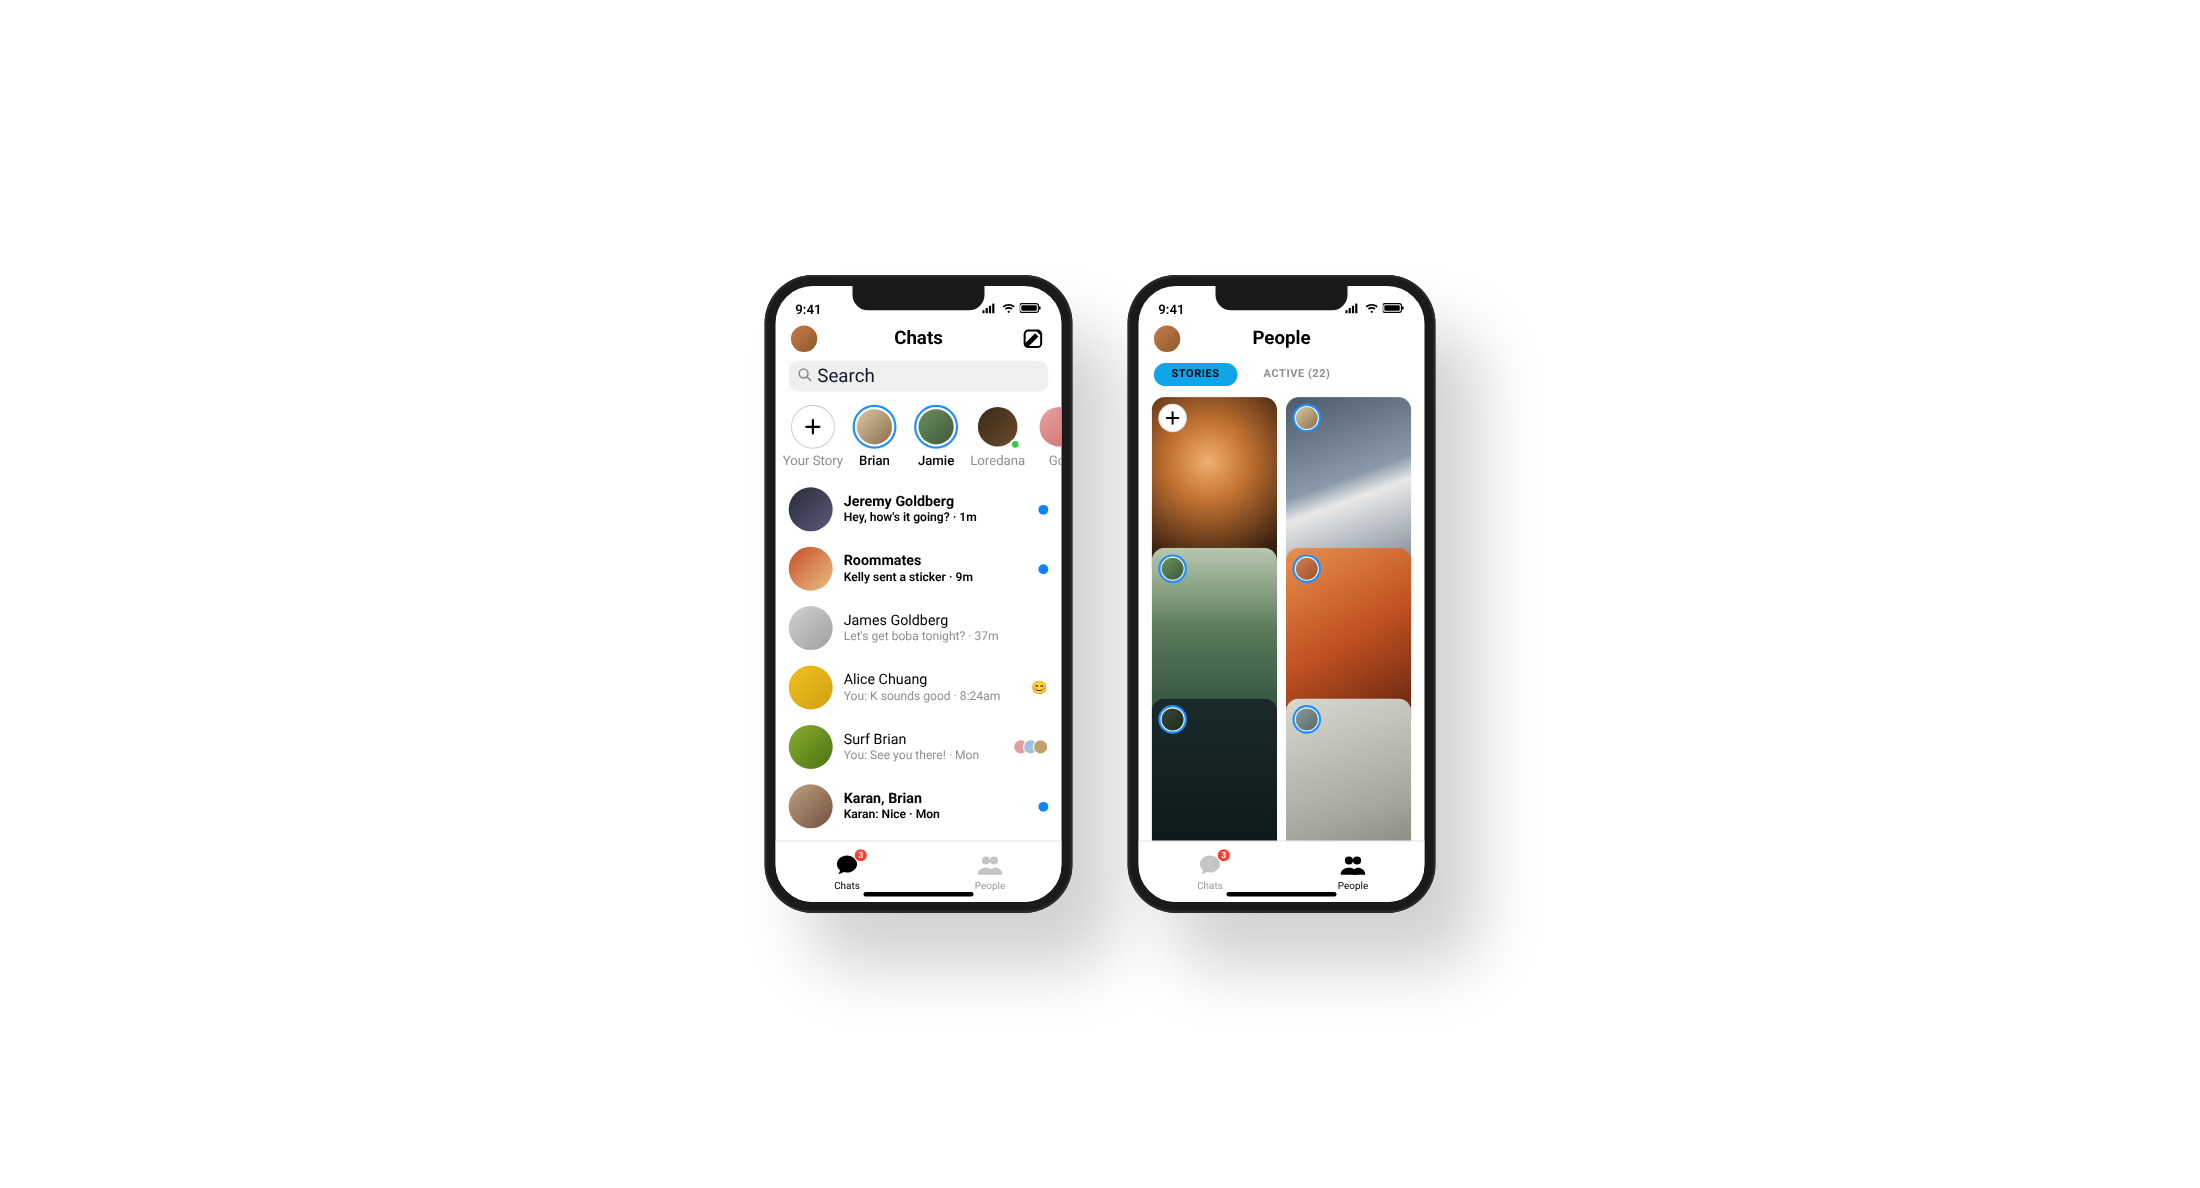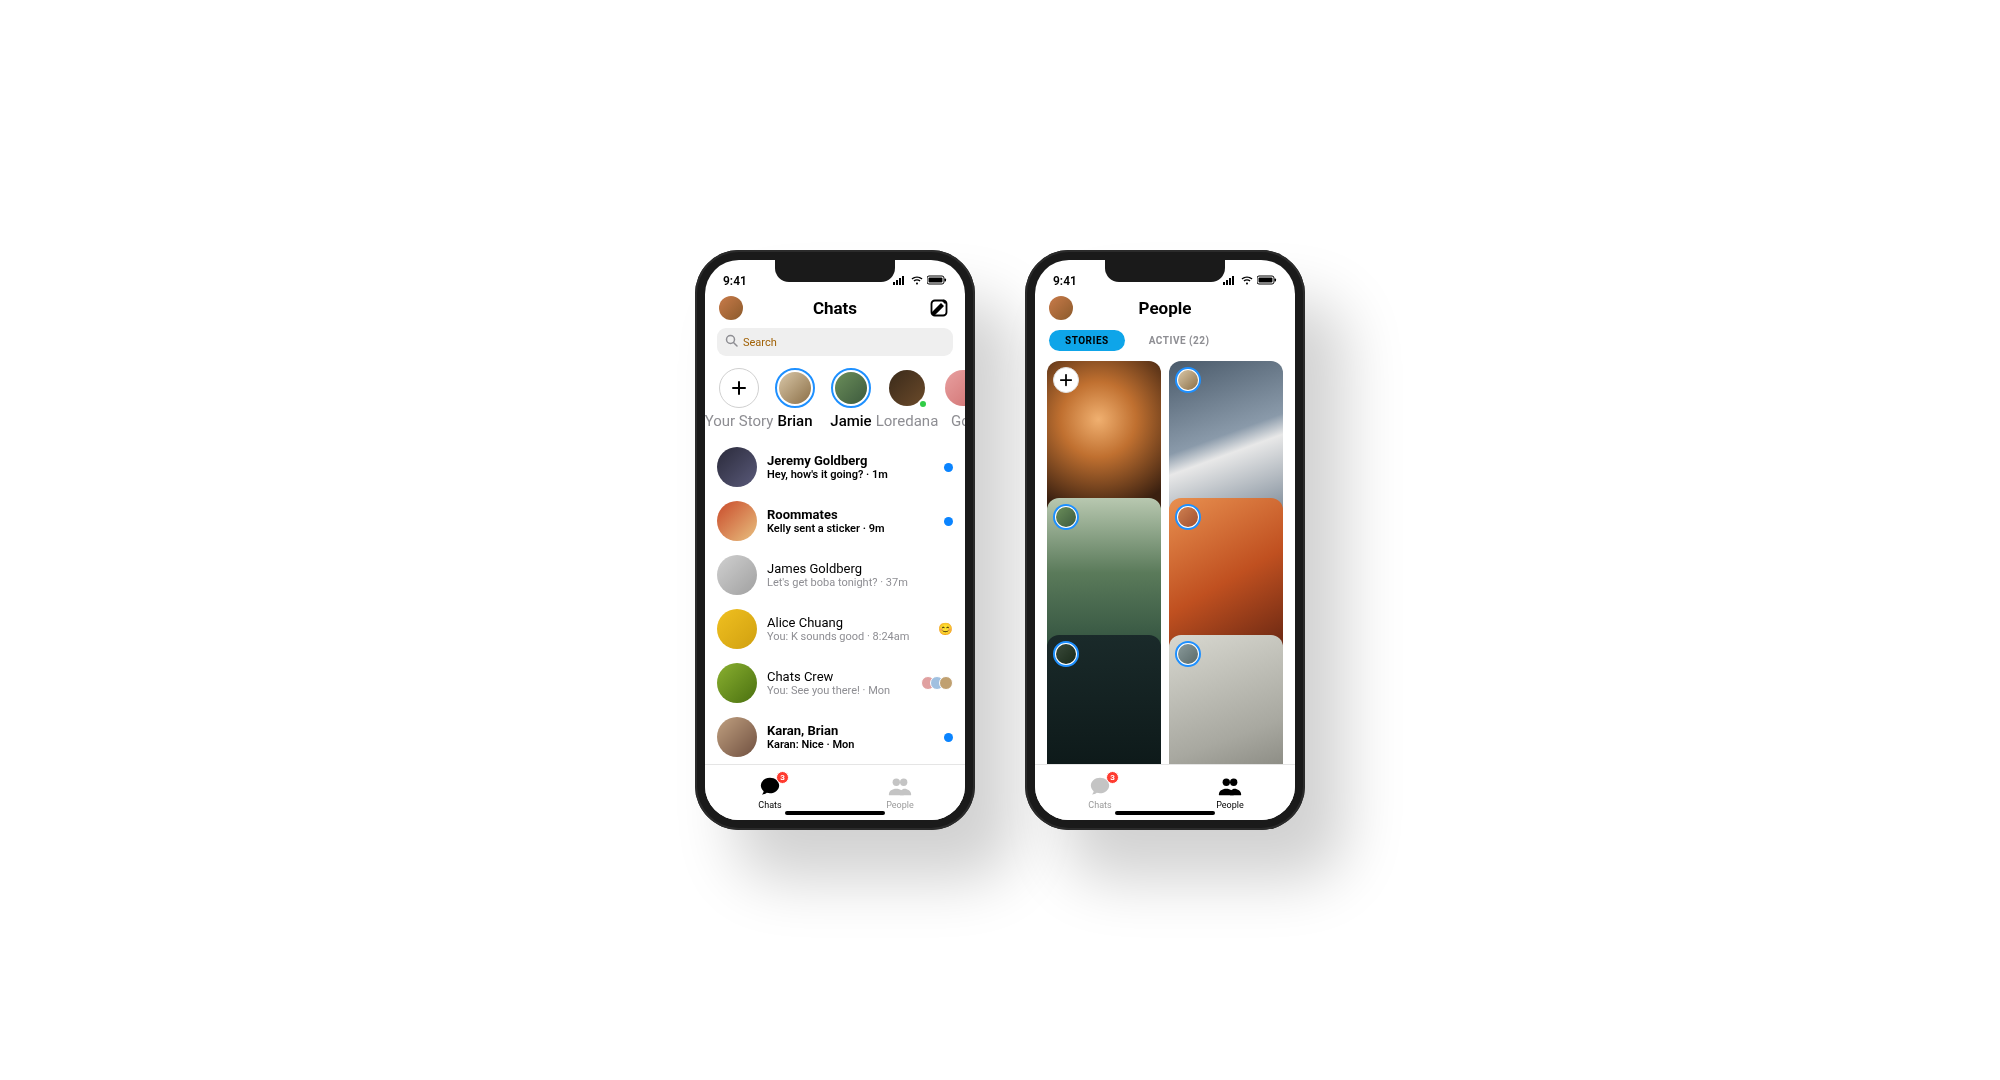--- a/index.html
+++ b/index.html
@@ -82,22 +82,22 @@
   }
   
   .search {
     margin: 0 12px 10px;
     background: #efefef;
     border-radius: 9px;
     height: 28px;
     display: flex;
     align-items: center;
     padding: 0 8px;
-    color: #a16207;
-    font-size: 11px;
+    color: #0f172a;
+    font-size: 17px;
     gap: 5px;
   }
   
   .stories-row {
     display: flex;
     gap: 12px;
     padding: 2px 12px 10px;
     overflow: hidden;
   }
   .story {
@@ -113,21 +113,21 @@
     width: 40px; height: 40px; border-radius: 50%;
     display:flex; align-items:center; justify-content:center;
     position: relative;
   }
   .story .bubble.add { border: 1.5px solid #d0d0d0; background:#fff; }
   .story .bubble.ring { border: 2px solid #1e90ff; padding:2px; background:#fff;}
   .story .bubble.plain { padding:2px; }
   .story .bubble .inner {
     width: 100%; height: 100%; border-radius:50%;
   }
-  .story .label { font-size: 15px; color:#8e8e93; text-align:center; white-space:nowrap; }
+  .story .label { font-size: 12px; color:#8e8e93; text-align:center; white-space:nowrap; }
   .story.active .label { color:#000; font-weight:500;}
   .online-dot {
     position:absolute; right:-1px; bottom:-1px; width:10px; height:10px;
     border-radius:50%; background:#31cc46; border:2px solid #fff;
   }
   
   .chat-list { flex:1; overflow:hidden; padding: 0 12px; }
   .chat-row {
     display:flex; align-items:center; gap:10px; padding: 7px 0;
     cursor:pointer;
@@ -331,21 +331,21 @@
               <div class="chat-name">Alice Chuang</div>
               <div class="chat-preview">You: K sounds good · 8:24am</div>
             </div>
             <div class="chat-meta">
               <span class="emoji">😊</span>
             </div>
           </div>
           <div class="chat-row">
             <div class="chat-avatar" style="background: linear-gradient(135deg, rgb(138, 176, 48), rgb(74, 112, 16));"></div>
             <div class="chat-text">
-              <div class="chat-name">Chats Crew</div>
+              <div class="chat-name">Surf Brian</div>
               <div class="chat-preview">You: See you there! · Mon</div>
             </div>
             <div class="chat-meta">
               <div class="mini-avatars">
                 <span style="background: rgb(224, 160, 160);"></span>
                 <span style="background: rgb(160, 192, 224);"></span>
                 <span style="background: rgb(192, 160, 112);"></span>
               </div>
             </div>
           </div>

